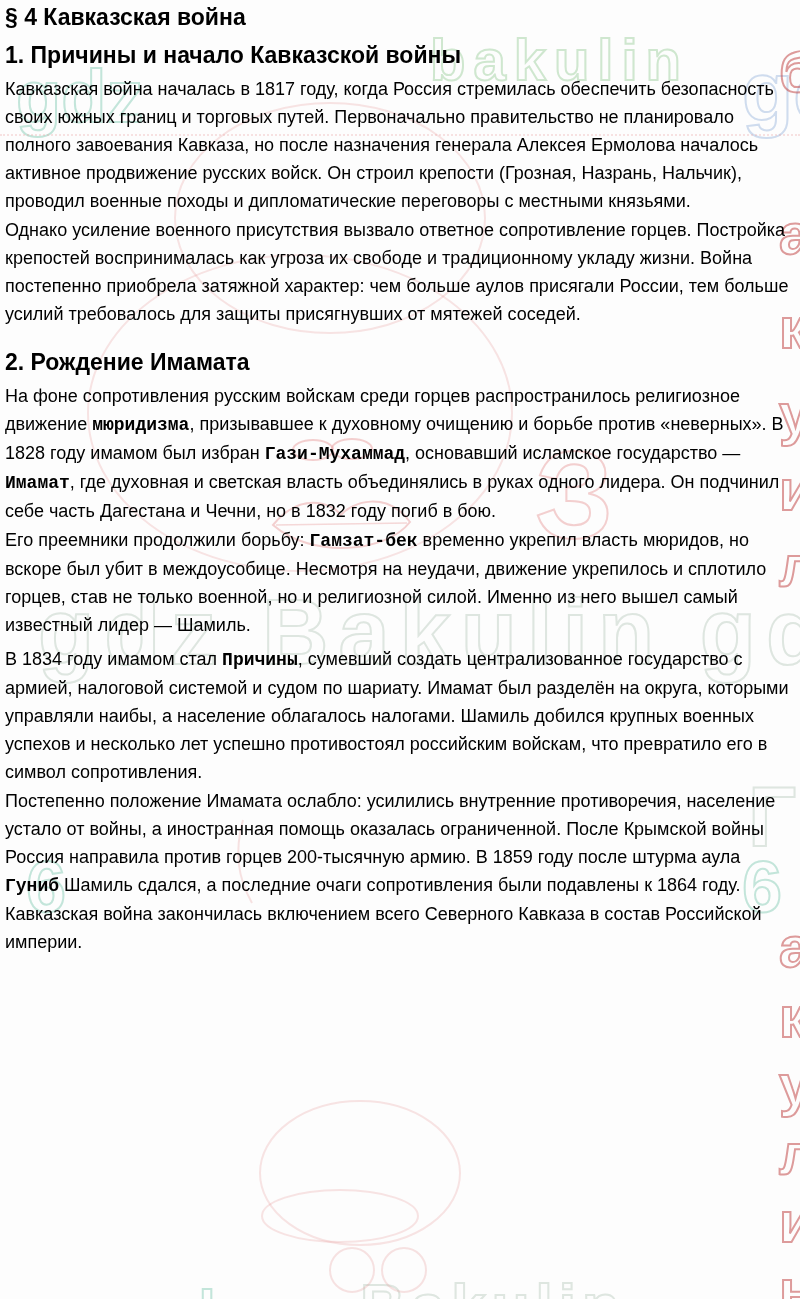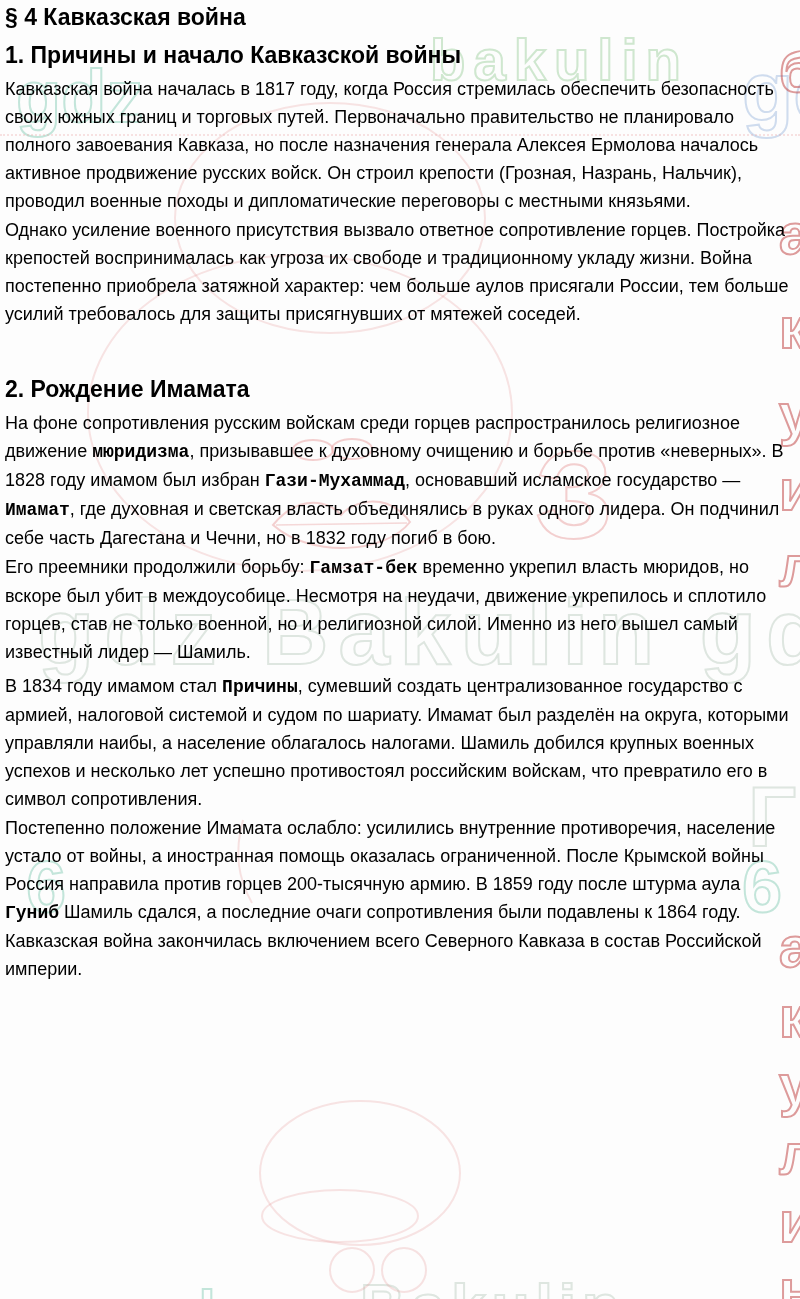--- a/index.html
+++ b/index.html
@@ -16,21 +16,21 @@
     position: absolute; inset: 0;
     padding: 3px 4px 12px 5px;
     z-index: 2;
   }
   h1, h2 {
     font-size: 23px; line-height: 28px;
     font-weight: 700; margin: 0;
     letter-spacing: 0;
   }
   h2.s1 { margin-top: 10px; }
-  h2.s2 { margin-top: 47px; }
+  h2.s2 { margin-top: 20px; }
   h2.s3 { margin-top: 42px; }
   p {
     font-size: 18px; line-height: 28px;
     margin: 0; letter-spacing: 0;
   }
   p.after-h { margin-top: 6px; }
   p.next    { margin-top: 1px; }
   p b { font-weight: 700; font-family: Liberation Mono, monospace; }
 
   

